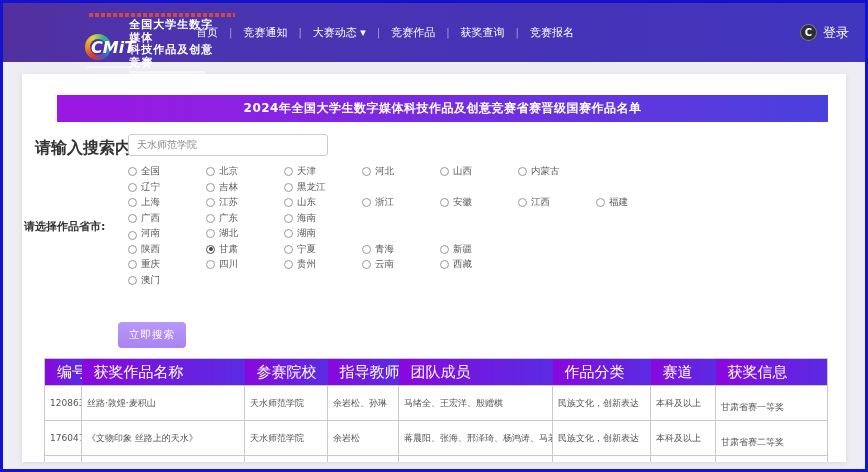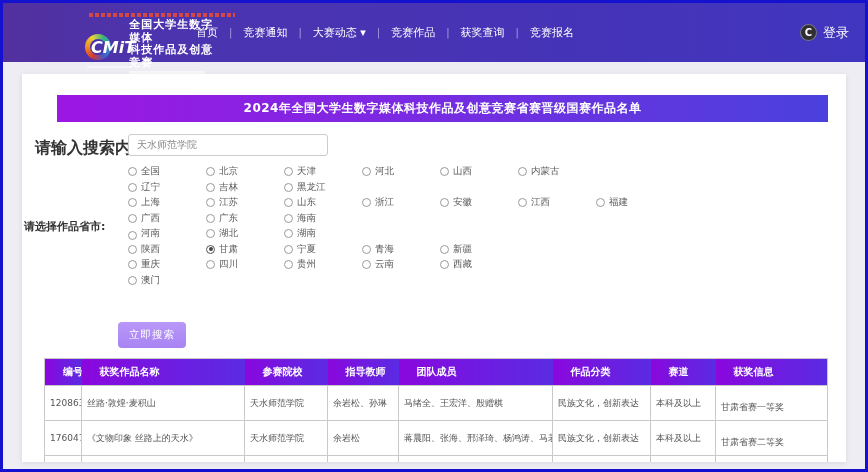--- a/index.html
+++ b/index.html
@@ -88,21 +88,21 @@
     font-family:inherit; letter-spacing:1px;
   }
   
   .results-table {
     position:absolute; left:22px; top:284px; width:783px;
     border-collapse:collapse; table-layout:fixed; border:1px solid #c9c9c9;
   }
   .results-table thead tr { height:27px; }
   .results-table th {
     background:linear-gradient(90deg,#8a07dd 0%,#7119e0 45%,#5b2be2 100%);
-    color:#ffffff; font-size:10px; font-weight:bold; text-align:left; padding:0 18px;
+    color:#ffffff; font-size:15px; font-weight:normal; text-align:left; padding:0 12px;
     border:none; white-space:nowrap; overflow:hidden;
   }
   .results-table tbody tr { height:35px; background:#fff; }
   .results-table td {
     border:1px solid #c9c9c9; font-size:9px; color:#555; padding:0 5px;
     vertical-align:middle; white-space:nowrap; overflow:hidden;
   }
   .results-table td.award-cell { vertical-align:top; padding-top:15px; }
   .results-table tr.clipped-row { height:14px; }
 </style>

